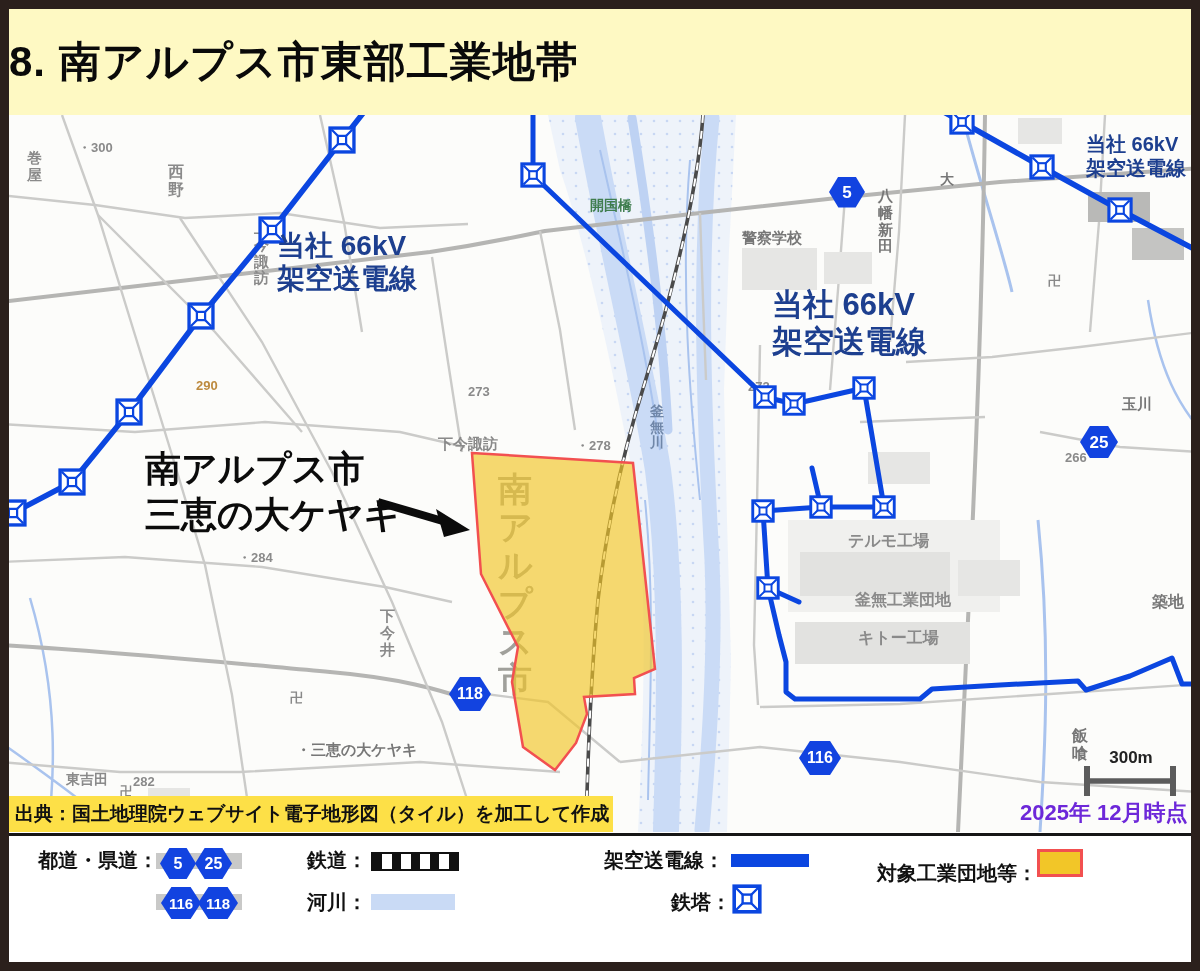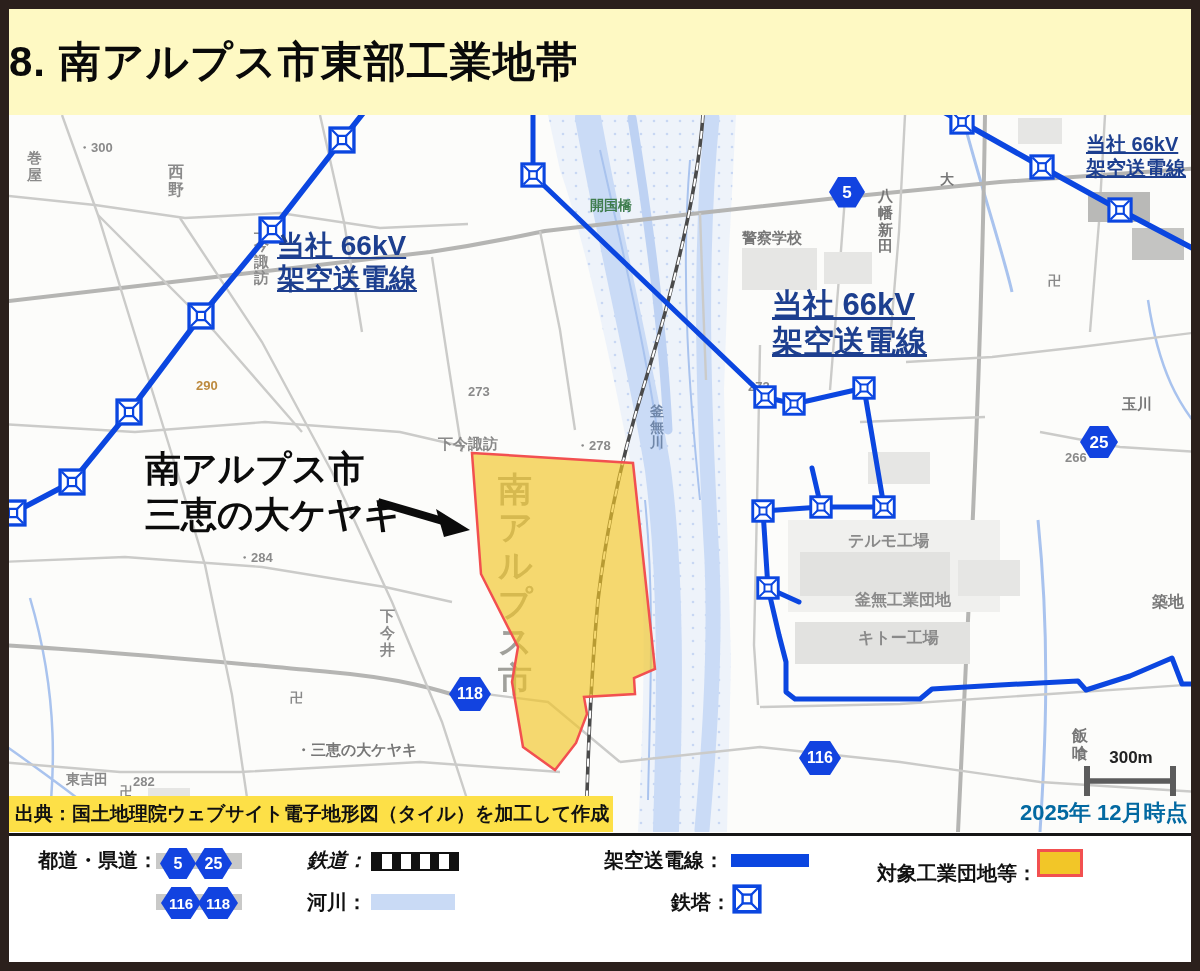--- a/index.html
+++ b/index.html
@@ -20,26 +20,26 @@
   .titlebar{position:absolute;left:9px;top:9px;width:1182px;height:106px;background:#fef9c3;z-index:6;
     display:flex;align-items:center;justify-content:flex-start;}
   .titlebar h1{margin:0;font-size:42px;font-weight:800;color:#0a0a0a;letter-spacing:1px;}
   svg.mapsvg{position:absolute;left:0;top:0;width:1200px;height:971px;z-index:1;}
   .overlay{position:absolute;inset:0;z-index:5;pointer-events:none;}
   .hexbadge{
     position:absolute;background:var(--c-badge);color:#fff;font-weight:700;
     display:flex;align-items:center;justify-content:center;line-height:1;
     clip-path:polygon(0% 50%,26% 0%,74% 0%,100% 50%,74% 100%,26% 100%);
   }
-  .maplabel{position:absolute;font-weight:700;color:var(--c-navy);line-height:1.18;white-space:nowrap;text-decoration:underline;}
+  .maplabel{position:absolute;font-weight:700;color:var(--c-navy);line-height:1.18;white-space:nowrap;}
   .biglabel{position:absolute;font-weight:800;color:#0b0b0b;line-height:1.27;white-space:nowrap;}
   .sourcenote{position:absolute;left:9px;top:796px;width:604px;height:36px;background:#fde047;
     display:flex;align-items:center;z-index:5;}
   .sourcenote span{font-size:19px;font-weight:700;color:#111;padding-left:6px;white-space:nowrap;}
-  .datenote{position:absolute;left:1020px;top:798px;width:170px;font-size:22px;font-weight:700;color:#0369a1;z-index:5;}
+  .datenote{position:absolute;left:1020px;top:798px;width:170px;font-size:22px;font-weight:700;color:#6d28d9;z-index:5;}
   .scalelabel{position:absolute;left:1095px;top:748px;width:72px;text-align:center;font-size:17px;font-weight:700;color:#222;z-index:5;}
   .legend{position:absolute;left:9px;top:833px;width:1182px;height:129px;background:#fff;
     border-top:3px solid #161616;z-index:6;}
   .legend .lab{position:absolute;font-size:20px;font-weight:700;color:#111;white-space:nowrap;}
   .roadstrip{position:absolute;background:#c9c9c8;}
   .railsym{position:absolute;width:84px;height:15px;border:2px solid #111;
     background:repeating-linear-gradient(90deg,#111 0 9px,#fff 9px 19px);}
   .riverbar{position:absolute;width:84px;height:16px;background:var(--c-river);}
   .plbar{position:absolute;width:78px;height:13px;background:var(--c-powerline);}
   .indswatch{position:absolute;width:40px;height:22px;background:var(--c-industrial);border:3px solid var(--c-indborder);}
@@ -238,21 +238,21 @@
 
   <div class="legend">
     <div class="lab" style="left:29px;top:11px;">都道・県道：</div>
     <div class="roadstrip" style="left:147px;top:17px;width:86px;height:16px;"></div>
     <div class="roadstrip" style="left:147px;top:58px;width:86px;height:16px;"></div>
     <div class="hexbadge" style="left:151px;top:12px;width:36px;height:31px;font-size:16px;">5</div>
     <div class="hexbadge" style="left:186px;top:12px;width:37px;height:31px;font-size:16px;">25</div>
     <div class="hexbadge" style="left:152px;top:51px;width:40px;height:32px;font-size:15px;">116</div>
     <div class="hexbadge" style="left:189px;top:51px;width:40px;height:32px;font-size:15px;">118</div>
 
-    <div class="lab" style="left:298px;top:11px;font-style:italic;">鉄道：</div>
+    <div class="lab" style="left:298px;top:11px;">鉄道：</div>
     <div class="railsym" style="left:362px;top:16px;"></div>
     <div class="lab" style="left:298px;top:53px;">河川：</div>
     <div class="riverbar" style="left:362px;top:58px;"></div>
 
     <div class="lab" style="left:595px;top:11px;">架空送電線：</div>
     <div class="plbar" style="left:722px;top:18px;"></div>
     <div class="lab" style="left:662px;top:53px;">鉄塔：</div>
     <svg class="legpylon" style="left:723px;top:48px;" width="30" height="30" viewBox="0 0 30 30">
       <rect class="pyl" x="2.2" y="2.2" width="25.6" height="25.6" fill="#fff" stroke-width="3.6"></rect>
       <rect class="pyl" x="10.6" y="10.6" width="8.8" height="8.8" fill="#fff" stroke-width="2.4"></rect>

